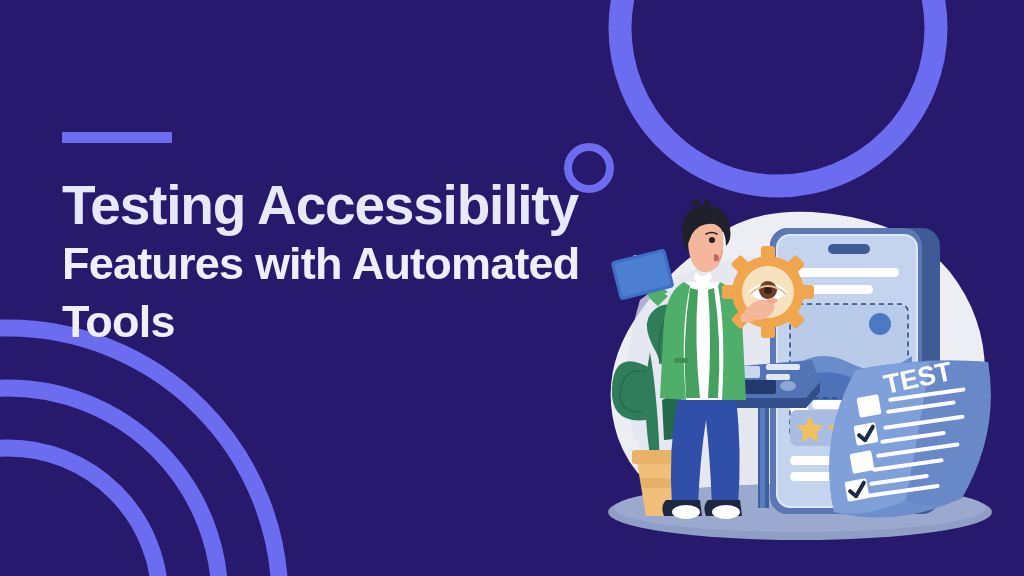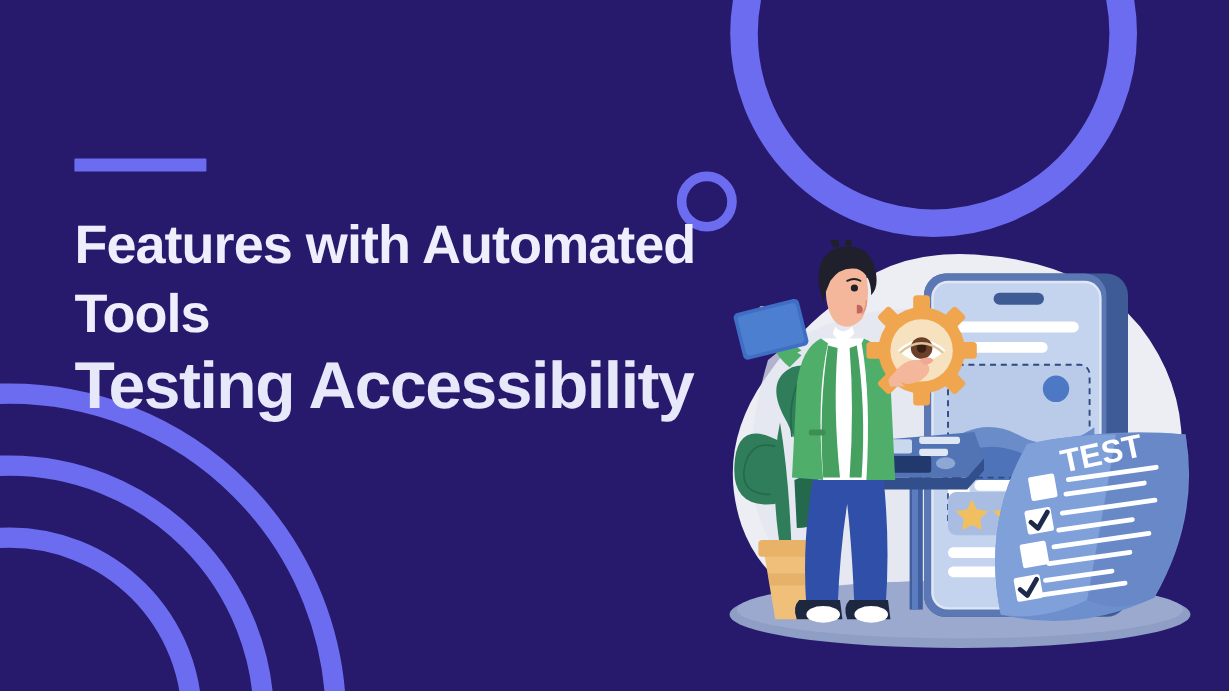--- a/index.html
+++ b/index.html
@@ -259,17 +259,17 @@
 
     </g>
   </svg>
 
   <svg class="layer" style="z-index:5" viewBox="0 0 1024 576" xmlns="http://www.w3.org/2000/svg">
     <circle cx="589" cy="168" r="21" fill="none" stroke="#6c6cf0" stroke-width="8"></circle>
   </svg>
 
   <div id="text-block">
     <div id="accent-bar"></div>
+    <div id="headline-1">Testing Accessibility</div>
     <div id="headline-2">Features with Automated Tools</div>
-    <div id="headline-1">Testing Accessibility</div>
   </div>
 
 </div>
 
 </body></html>

